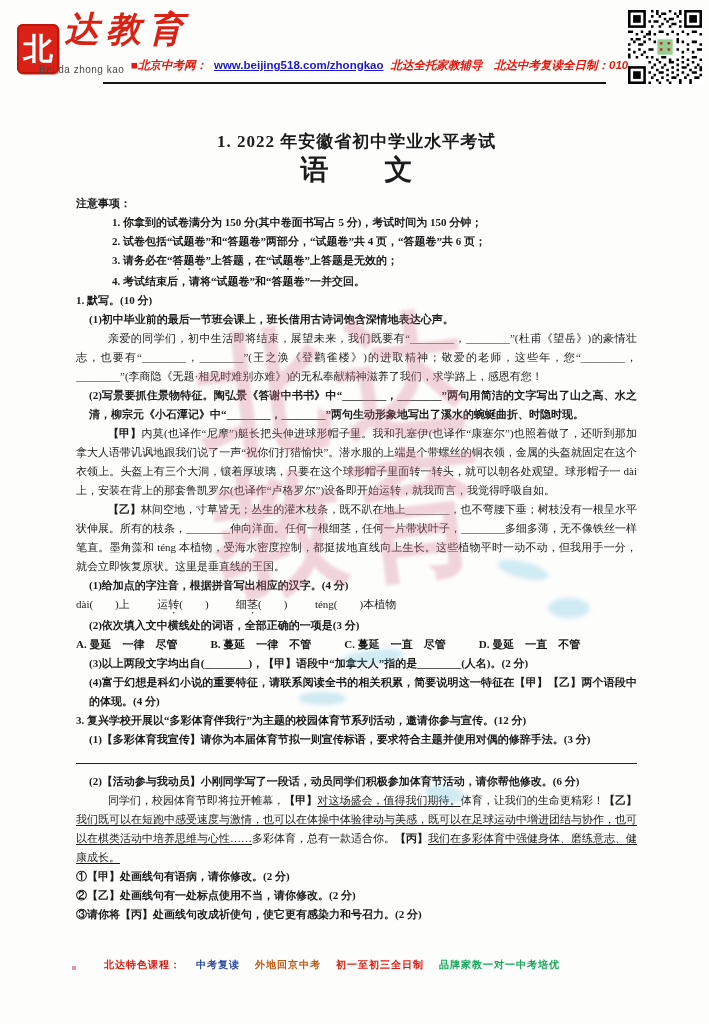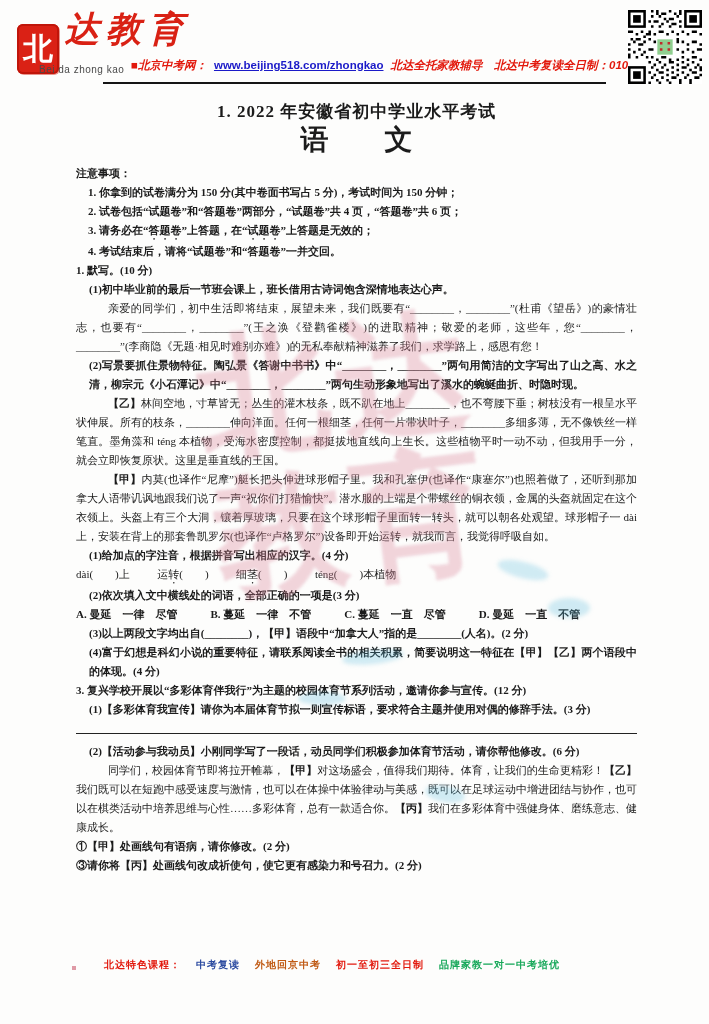--- a/index.html
+++ b/index.html
@@ -16,28 +16,28 @@
         font-family:Liberation Sans, sans-serif;}
   .nav{position:absolute;left:131px;top:58px;font-size:11.5px;font-weight:bold;white-space:nowrap;
         font-family:"Liberation Sans",sans-serif;}
   .nav .red{color:#e2180c;font-style:italic;}
   .nav a{color:#1b1ac8;text-decoration:underline;margin:0 7px;cursor:pointer;}
   .divider{position:absolute;left:103px;top:82px;width:503px;height:2px;background:#151515;}
   .qr{position:absolute;right:7px;top:10px;}
   
   .content{position:absolute;left:76px;top:96px;width:561px;font-size:11px;line-height:19px;
         text-align:justify;z-index:2;}
-  .t1{text-align:center;font-size:17px;font-weight:bold;letter-spacing:1px;margin-top:6px;}
+  .t1{text-align:center;font-size:17px;font-weight:bold;letter-spacing:1px;margin-top:36px;}
   .t2{text-align:center;font-size:28px;font-weight:bold;margin:9px 0 15px;}
   .bold{font-weight:bold;}
   .sub{margin-left:13px;}
-  .nitem{margin-left:12px;}
+  .nitem{margin-left:36px;}
   .prose{text-indent:2.9em;}
   .lbl{font-weight:bold;}
-  .u{text-underline-offset:2px;}
+  .u{text-decoration:underline;text-underline-offset:2px;}
   .dot{-webkit-text-emphasis:filled dot;-webkit-text-emphasis-position:under right;
        text-emphasis:filled dot;text-emphasis-position:under right;}
   .opts span{margin-right:33px;}
   .opts span:last-child{margin-right:12px;}
   .g2{margin-left:2.5em;}
   .ansline{border-bottom:1.5px solid #222;height:1px;margin:13px 0 8px;}
   
   .wm{position:absolute;left:205px;top:315px;z-index:3;color:rgba(214,125,146,.32);
       font-size:132px;font-weight:bold;line-height:1.06;letter-spacing:8px;transform:rotate(-7deg);
       filter:blur(1.6px);pointer-events:none;}
@@ -107,35 +107,36 @@
     <div class="nitem bold">2. 试卷包括“试题卷”和“答题卷”两部分，“试题卷”共 4 页，“答题卷”共 6 页；</div>
     <div class="nitem bold"><span>3. 请务必在“</span><span class="dot">答题卷</span><span>”上答题，在“</span><span class="dot">试题卷</span><span>”上答题是无效的；</span></div>
     <div class="nitem bold">4. 考试结束后，请将“试题卷”和“答题卷”一并交回。</div>
 
 
     <div class="bold">1. 默写。(10 分)</div>
     <div class="sub bold">(1)初中毕业前的最后一节班会课上，班长借用古诗词饱含深情地表达心声。</div>
     <div class="prose">亲爱的同学们，初中生活即将结束，展望未来，我们既要有“________，________”(杜甫《望岳》)的豪情壮志，也要有“________，________”(王之涣《登鹳雀楼》)的进取精神；敬爱的老师，这些年，您“________，________”(李商隐《无题·相见时难别亦难》)的无私奉献精神滋养了我们，求学路上，感恩有您！</div>
     <div class="sub bold">(2)写景要抓住景物特征。陶弘景《答谢中书书》中“________，________”两句用简洁的文字写出了山之高、水之清，柳宗元《小石潭记》中“________，________”两句生动形象地写出了溪水的蜿蜒曲折、时隐时现。</div>
 
+    <div class="prose"><span class="lbl">【甲】</span><span>内莫(也译作“尼摩”)艇长把头伸进球形帽子里。我和孔塞伊(也译作“康塞尔”)也照着做了，还听到那加拿大人语带讥讽地跟我们说了一声“祝你们打猎愉快”。潜水服的上端是个带螺丝的铜衣领，金属的头盔就固定在这个衣领上。头盔上有三个大洞，镶着厚玻璃，只要在这个球形帽子里面转一转头，就可以朝各处观望。球形帽子一 dài 上，安装在背上的那套鲁凯罗尔(也译作“卢格罗尔”)设备即开始运转，就我而言，我觉得呼吸自如。</span></div>
     <div class="prose"><span class="lbl">【乙】</span><span>林间空地，寸草皆无；丛生的灌木枝条，既不趴在地上________，也不弯腰下垂；树枝没有一根呈水平状伸展。所有的枝条，________伸向洋面。任何一根细茎，任何一片带状叶子，________多细多薄，无不像铁丝一样笔直。墨角藻和 téng 本植物，受海水密度控制，都挺拔地直线向上生长。这些植物平时一动不动，但我用手一分，就会立即恢复原状。这里是垂直线的王国。</span></div>
-    <div class="prose"><span class="lbl">【甲】</span><span>内莫(也译作“尼摩”)艇长把头伸进球形帽子里。我和孔塞伊(也译作“康塞尔”)也照着做了，还听到那加拿大人语带讥讽地跟我们说了一声“祝你们打猎愉快”。潜水服的上端是个带螺丝的铜衣领，金属的头盔就固定在这个衣领上。头盔上有三个大洞，镶着厚玻璃，只要在这个球形帽子里面转一转头，就可以朝各处观望。球形帽子一 dài 上，安装在背上的那套鲁凯罗尔(也译作“卢格罗尔”)设备即开始运转，就我而言，我觉得呼吸自如。</span></div>
     <div class="sub bold">(1)给加点的字注音，根据拼音写出相应的汉字。(4 分)</div>
     <div><span>dài(　　)上</span><span class="g2">运</span><span class="dot">转</span><span>(　　)</span><span class="g2">细</span><span class="dot">茎</span><span>(　　)</span><span class="g2">téng(　　)本植物</span></div>
     <div class="sub bold">(2)依次填入文中横线处的词语，全部正确的一项是(3 分)</div>
     <div class="opts bold"><span>A. 曼延　一律　尽管</span><span>B. 蔓延　一律　不管</span><span>C. 蔓延　一直　尽管</span><span>D. 曼延　一直　不管</span></div>
     <div class="sub bold">(3)以上两段文字均出自(________)，【甲】语段中“加拿大人”指的是________(人名)。(2 分)</div>
     <div class="sub bold">(4)富于幻想是科幻小说的重要特征，请联系阅读全书的相关积累，简要说明这一特征在【甲】【乙】两个语段中的体现。(4 分)</div>
 
     <div class="bold">3. 复兴学校开展以“多彩体育伴我行”为主题的校园体育节系列活动，邀请你参与宣传。(12 分)</div>
     <div class="sub bold"><span>(1)</span><span class="lbl">【多彩体育我宣传】</span><span>请你为本届体育节拟一则宣传标语，要求符合主题并使用对偶的修辞手法。(3 分)</span></div>
     <div class="ansline"></div>
     <div class="sub bold"><span>(2)</span><span class="lbl">【活动参与我动员】</span><span>小刚同学写了一段话，动员同学们积极参加体育节活动，请你帮他修改。(6 分)</span></div>
     <div class="prose"><span>同学们，校园体育节即将拉开帷幕，</span><span class="lbl">【甲】</span><span class="u">对这场盛会，值得我们期待。</span><span>体育，让我们的生命更精彩！</span><span class="lbl">【乙】</span><span class="u">我们既可以在短跑中感受速度与激情，也可以在体操中体验律动与美感，既可以在足球运动中增进团结与协作，也可以在棋类活动中培养思维与心性……</span><span>多彩体育，总有一款适合你。</span><span class="lbl">【丙】</span><span class="u">我们在多彩体育中强健身体、磨练意志、健康成长。</span></div>
     <div class="bold">①【甲】处画线句有语病，请你修改。(2 分)</div>
+    <div class="bold">②【乙】处画线句有一处标点使用不当，请你修改。(2 分)</div>
     <div class="bold">③请你将【丙】处画线句改成祈使句，使它更有感染力和号召力。(2 分)</div>
   </div>
 
   <div class="mark-dot"></div>
   <div class="footer">
     <span class="f-red">北达特色课程：</span><span class="f-blue">中考复读</span><span class="f-orange">外地回京中考</span><span class="f-red">初一至初三全日制</span><span class="f-green">品牌家教一对一中考培优</span>
   </div>
 
 </div>
 

